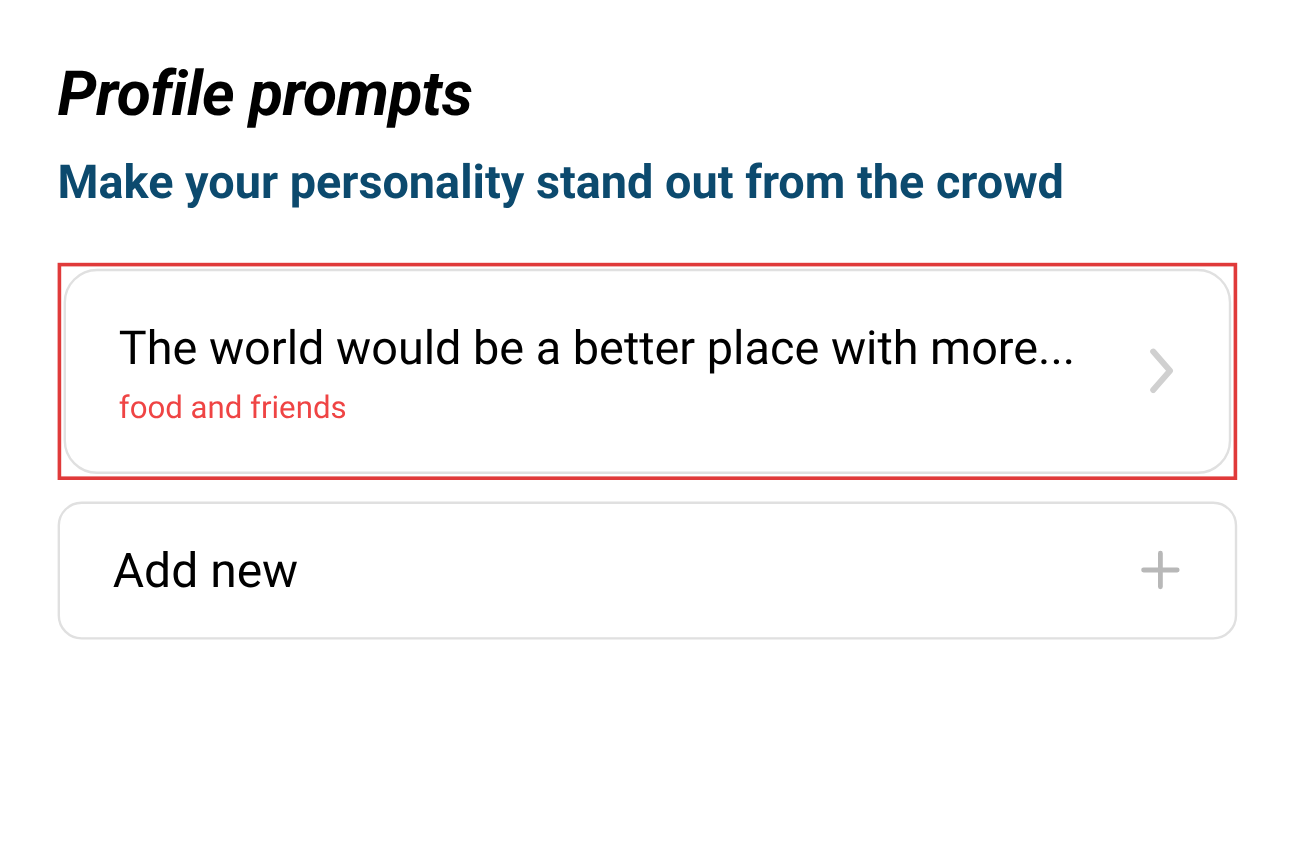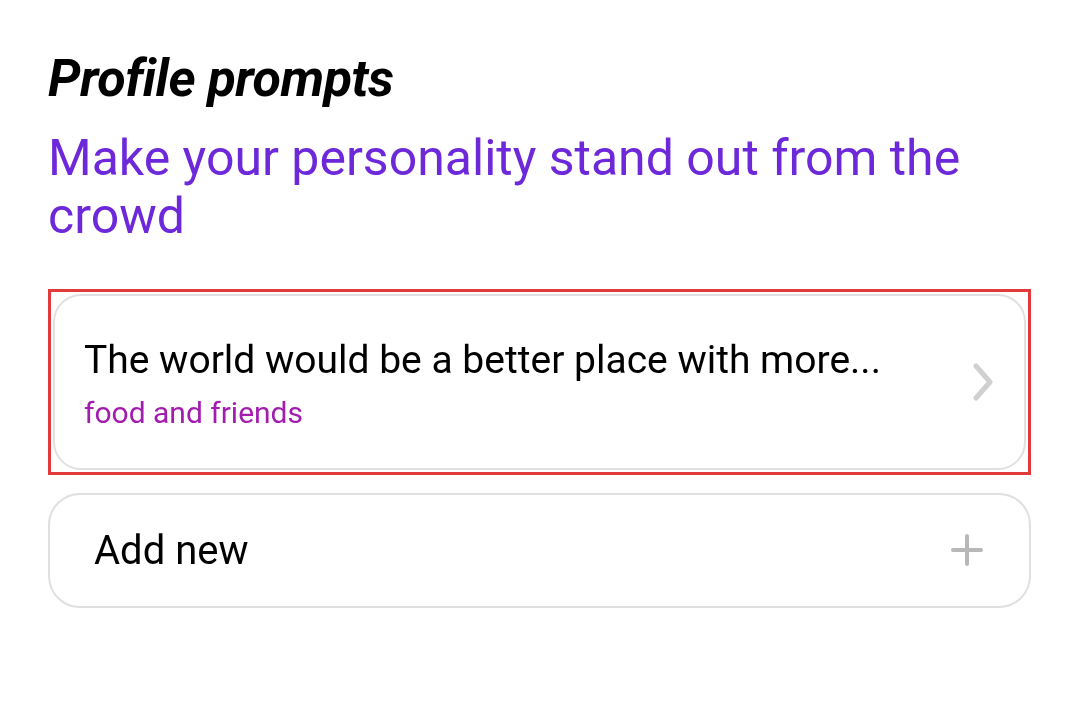--- a/index.html
+++ b/index.html
@@ -16,67 +16,67 @@
     }
     .section-title {
       font-size: 52px;
       font-weight: 700;
       color: #000000;
       letter-spacing: -0.5px;
       margin-bottom: 20px;
       font-style: italic;
     }
     .section-subtitle {
-      font-size: 50px;
-      font-weight: 400;
-      color: #6d28d9;
+      font-size: 39px;
+      font-weight: 700;
+      color: #0c4a6e;
       margin-bottom: 44px;
     }
     .highlight-wrapper {
       border: 3px solid #e03a3a;
       padding: 2px;
       margin-bottom: 18px;
     }
     .card {
       background: #ffffff;
       border: 2px solid #e0e0e0;
       border-radius: 28px;
-      padding: 38px 29px;
+      padding: 38px 44px;
       display: flex;
       justify-content: space-between;
       cursor: pointer;
       width: 100%;
     }
     .card-content {
       flex: 1;
       min-width: 0;
     }
     .prompt-question {
       font-size: 39px;
       font-weight: 400;
       color: #000000;
       line-height: 1.35;
       margin-bottom: 8px;
     }
     .prompt-answer {
-      font-size: 30px;
+      font-size: 26px;
       font-weight: 400;
-      color: #a21caf;
+      color: #ef4444;
     }
     .card-icon {
       flex-shrink: 0;
       margin-left: 24px;
       display: flex;
       align-items: center;
       justify-content: center;
     }
     .add-new-card {
       background: #ffffff;
       border: 2px solid #e0e0e0;
-      border-radius: 32px;
+      border-radius: 20px;
       padding: 32px 44px;
       display: flex;
       align-items: center;
       justify-content: space-between;
       cursor: pointer;
       width: 100%;
     }
     .add-new-label {
       font-size: 40px;
       font-weight: 400;

